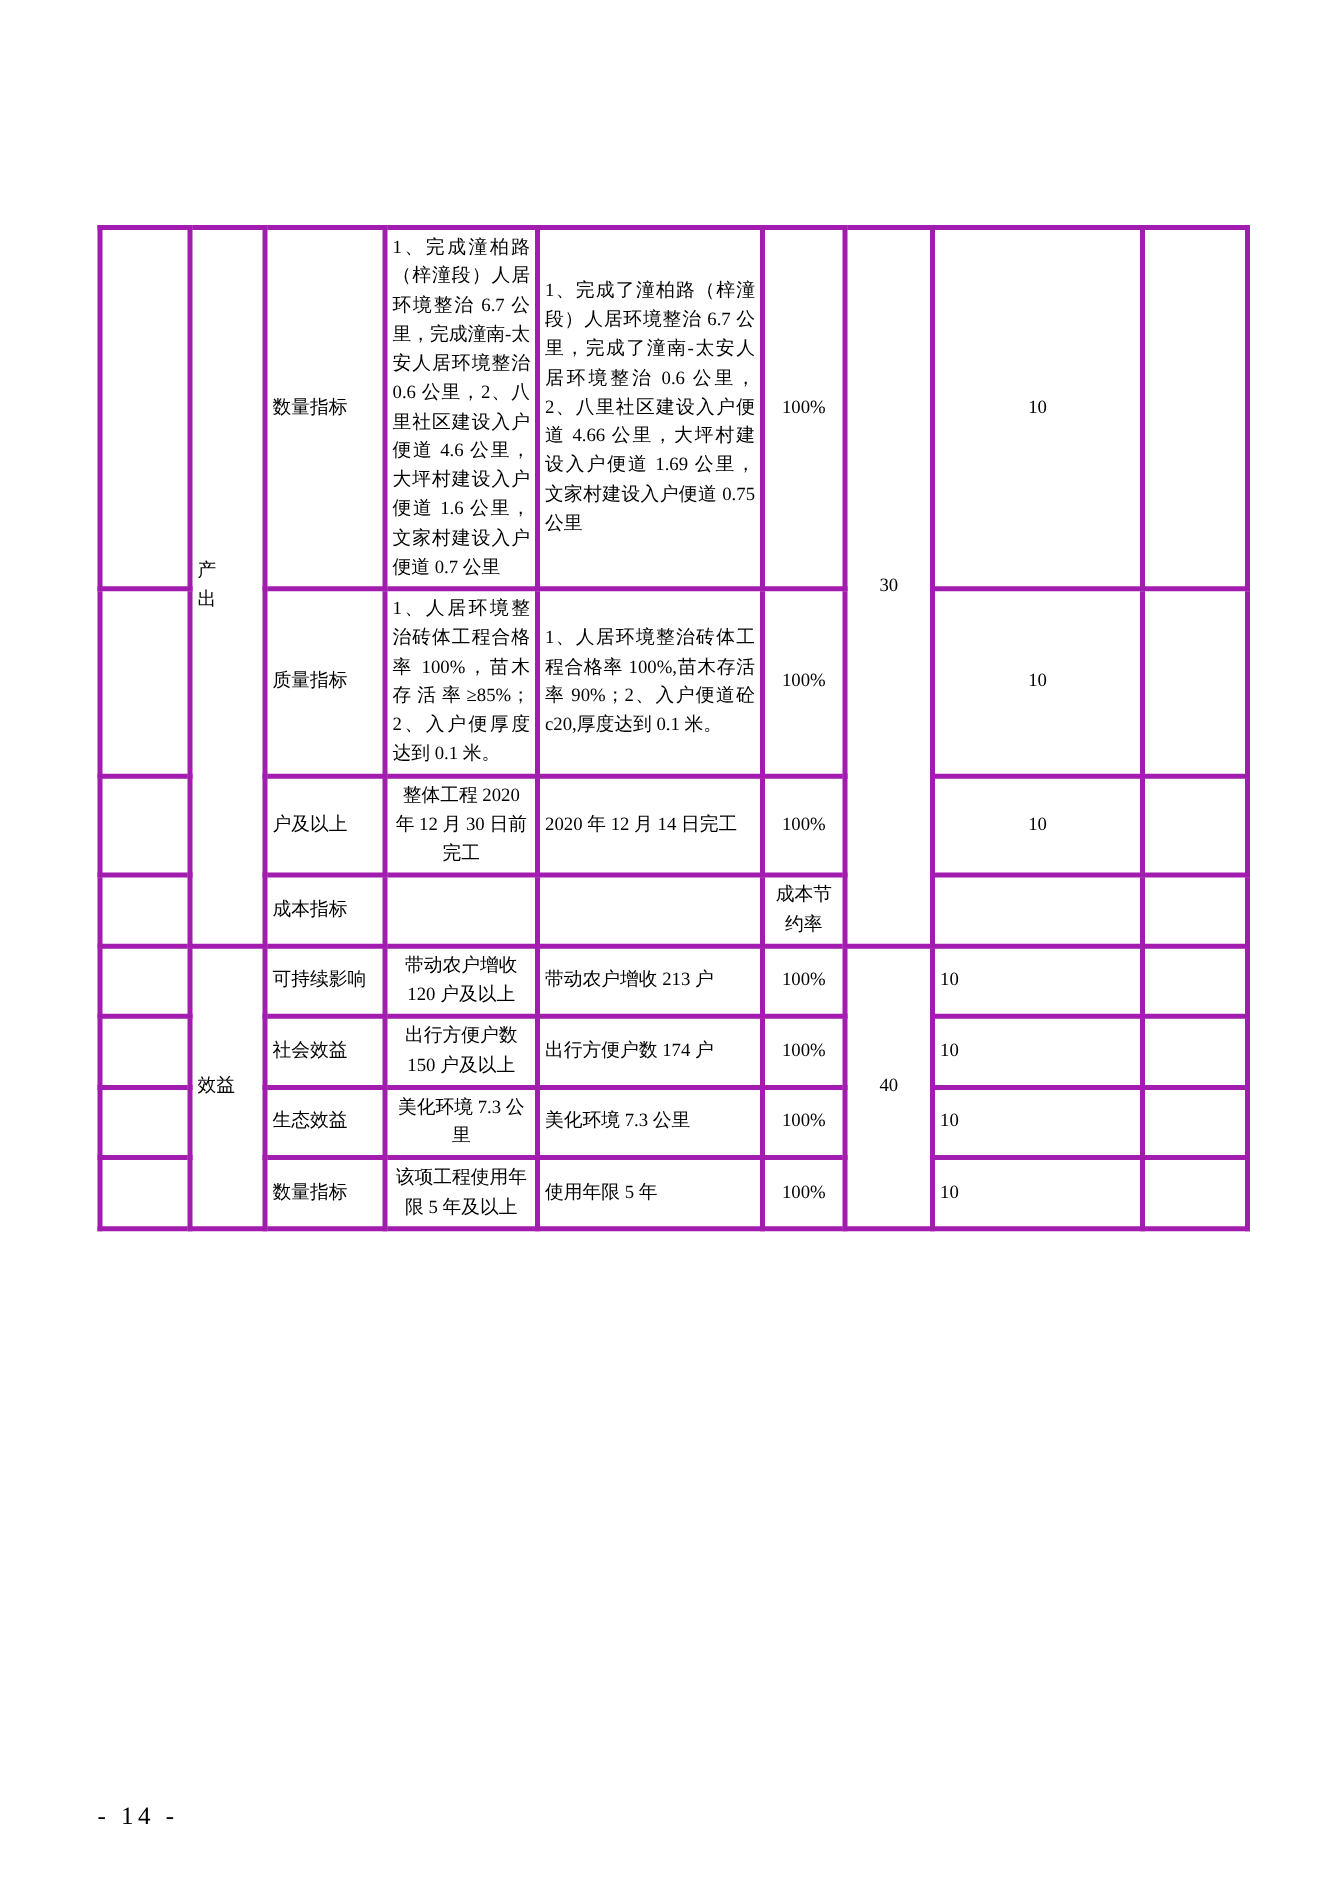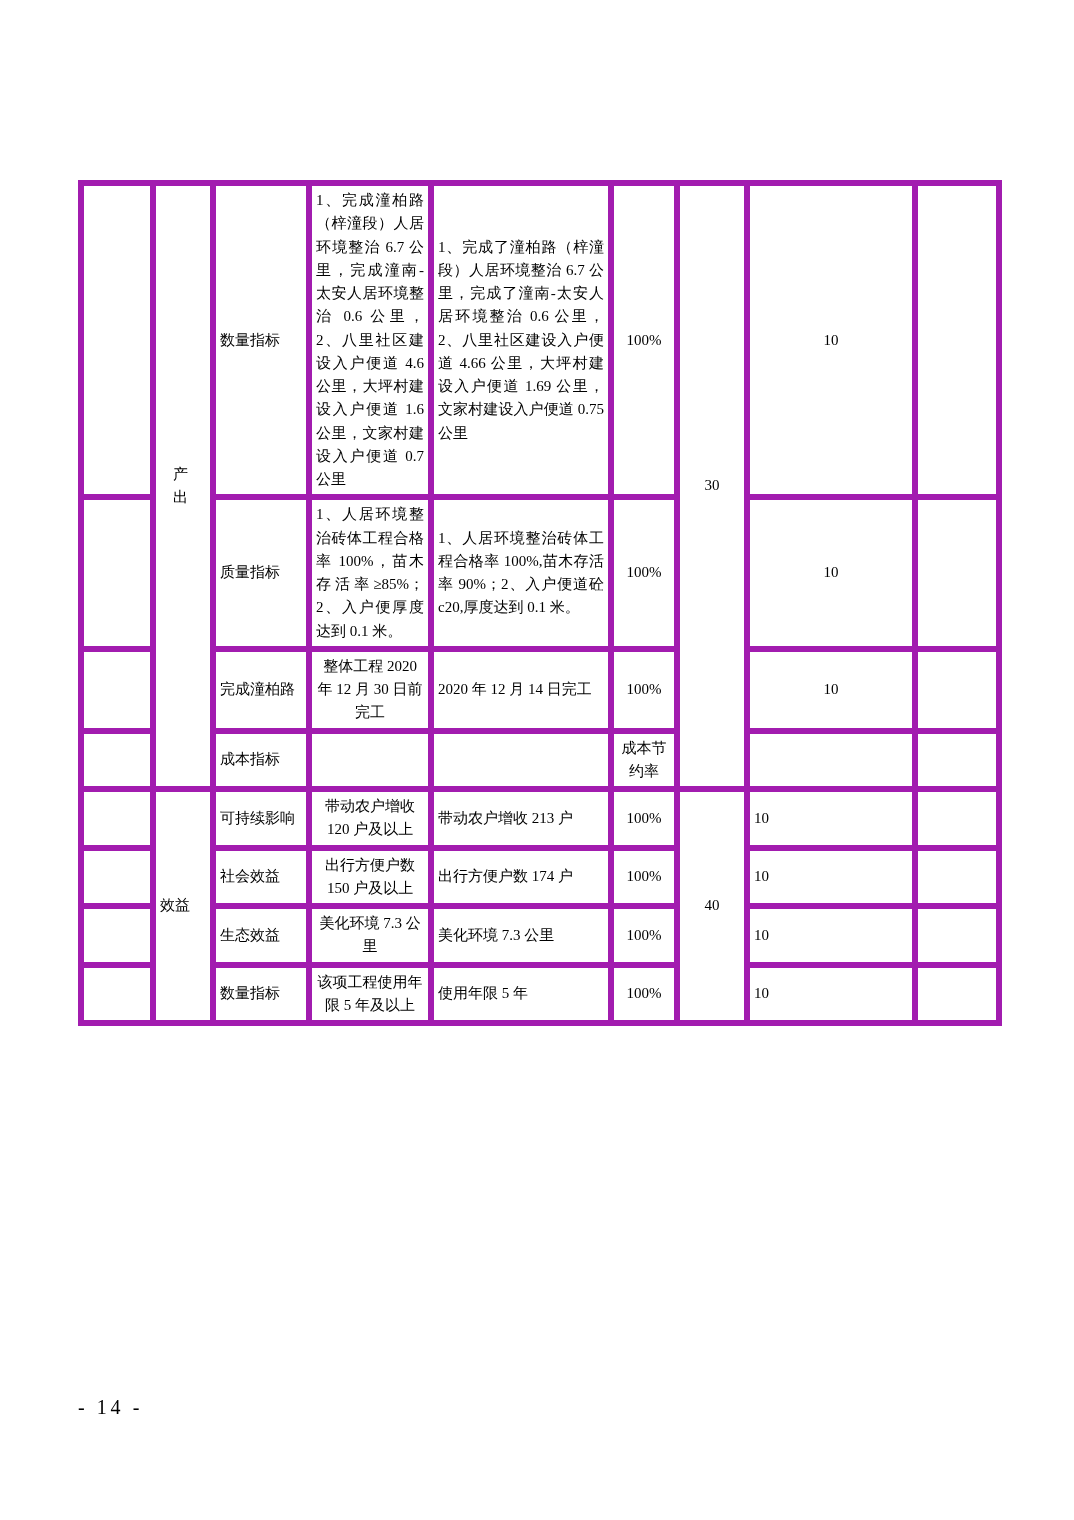--- a/index.html
+++ b/index.html
@@ -23,56 +23,55 @@
   }
   table.perf {
     position: absolute;
     left: 78px;
     top: 180px;
     width: 918px;
     border-collapse: collapse;
     table-layout: fixed;
   }
   table.perf td {
-    border: 6px solid #a21caf;
+    border: 4px solid #a21caf;
     vertical-align: middle;
     padding: 3px 4px;
     font-size: 15px;
     line-height: 1.55;
     word-wrap: break-word;
     overflow-wrap: break-word;
   }
   
   .c-cat   { width: 72px; }
   .c-dim   { width: 60px; }
   .c-ind   { width: 96px; }
   .c-target{ width: 122px; }
   .c-actual{ width: 180px; }
   .c-rate  { width: 66px; }
   .c-score1{ width: 70px; }
   .c-score2{ width: 168px; }
   .c-last  { width: 84px; }
 
   .vert-cat {
-    text-align: center;
     letter-spacing: 0.35em;
     margin-top: 28px;
   }
   .cell-center { }
   .cell-justify { text-align: justify; text-align-last: left; }
   .cell-left { text-align: center; }
   .score-left { text-align: left; padding-left: 6px; }
   .num-center { text-align: center; }
 
   .tall { line-height: 1.75; }
 
   .footer {
     position: absolute;
     left: 78px;
-    top: 1396px;
+    top: 1442px;
     font-size: 20px;
     letter-spacing: 0.18em;
     font-family: "Liberation Serif", "DejaVu Serif", serif;
     text-align: right;
   }
 </style>
 </head>
 <body>
 
 <div class="page">
@@ -108,21 +107,21 @@
         <td class="cell-center">质量指标</td>
         <td class="cell-justify tall">1、人居环境整治砖体工程合格率 100%，苗木存活率≥85%；2、入户便厚度达到 0.1 米。</td>
         <td class="cell-justify">1、人居环境整治砖体工程合格率 100%,苗木存活率 90%；2、入户便道砼 c20,厚度达到 0.1 米。</td>
         <td class="num-center">100%</td>
         <td class="num-center">10</td>
         <td></td>
       </tr>
 
       <tr>
         <td class="cell-center"></td>
-        <td class="cell-center">完成潼柏路</td>
+        <td class="cell-center">户及以上</td>
         <td class="cell-left tall">整体工程 2020 年 12 月 30 日前完工</td>
         <td class="cell-center">2020 年 12 月 14 日完工</td>
         <td class="num-center">100%</td>
         <td class="num-center">10</td>
         <td></td>
       </tr>
 
       <tr>
         <td class="cell-center"></td>
         <td class="cell-center">成本指标</td>

